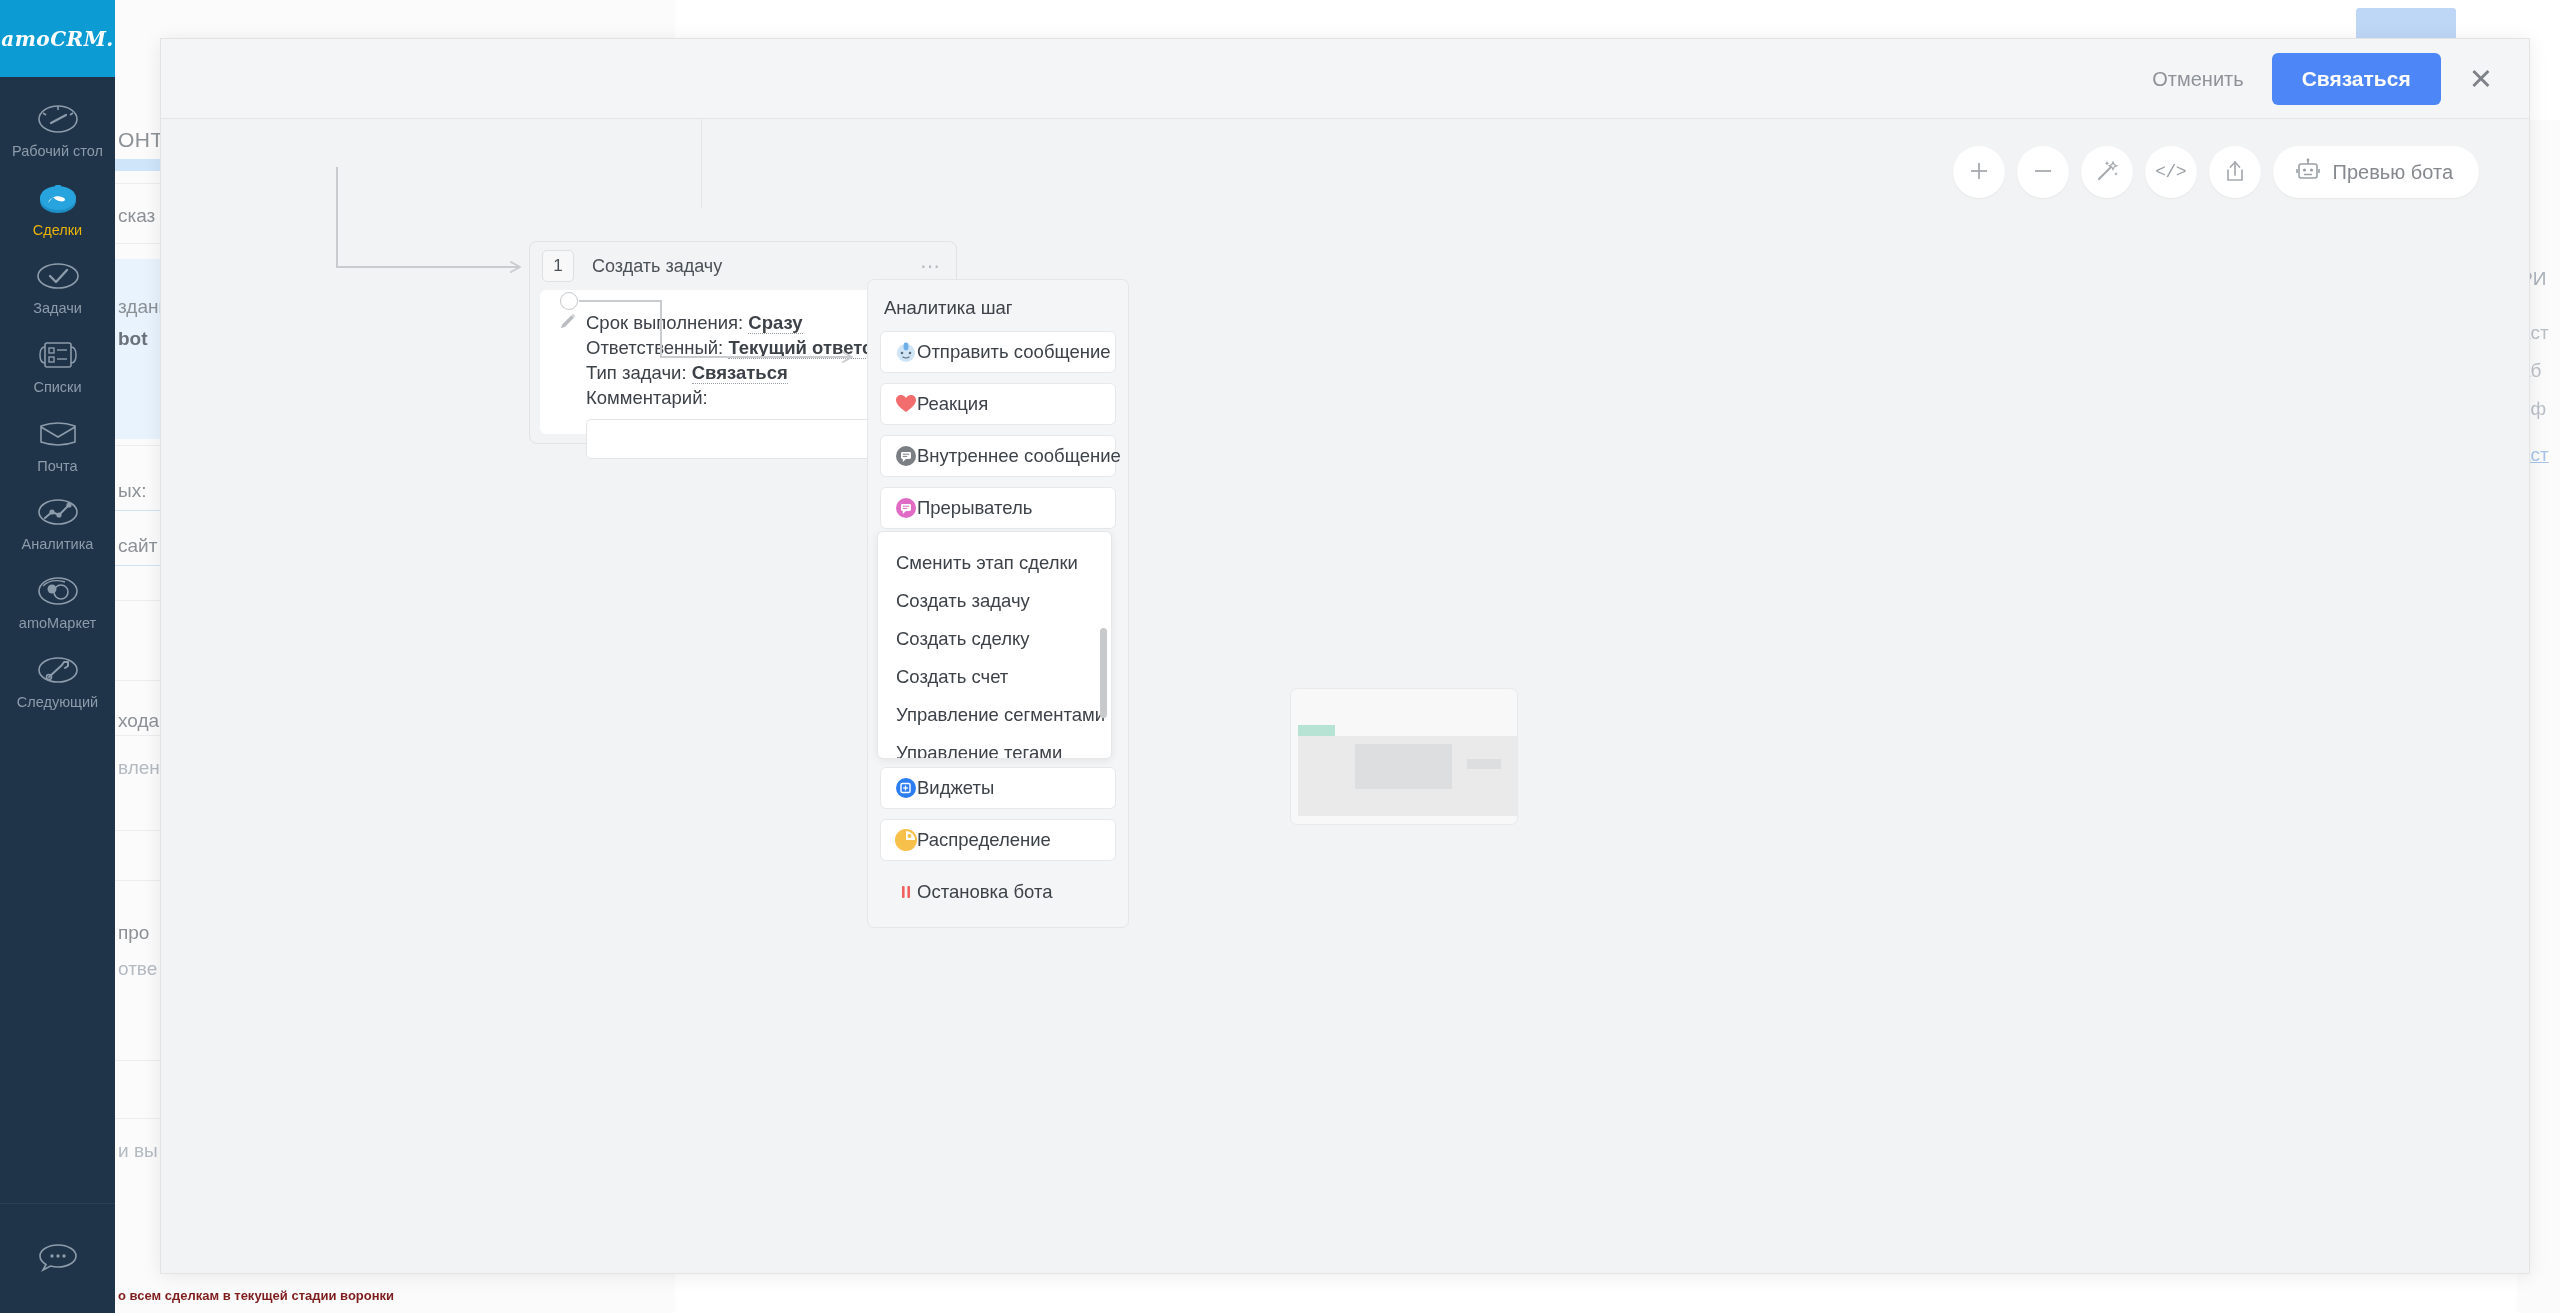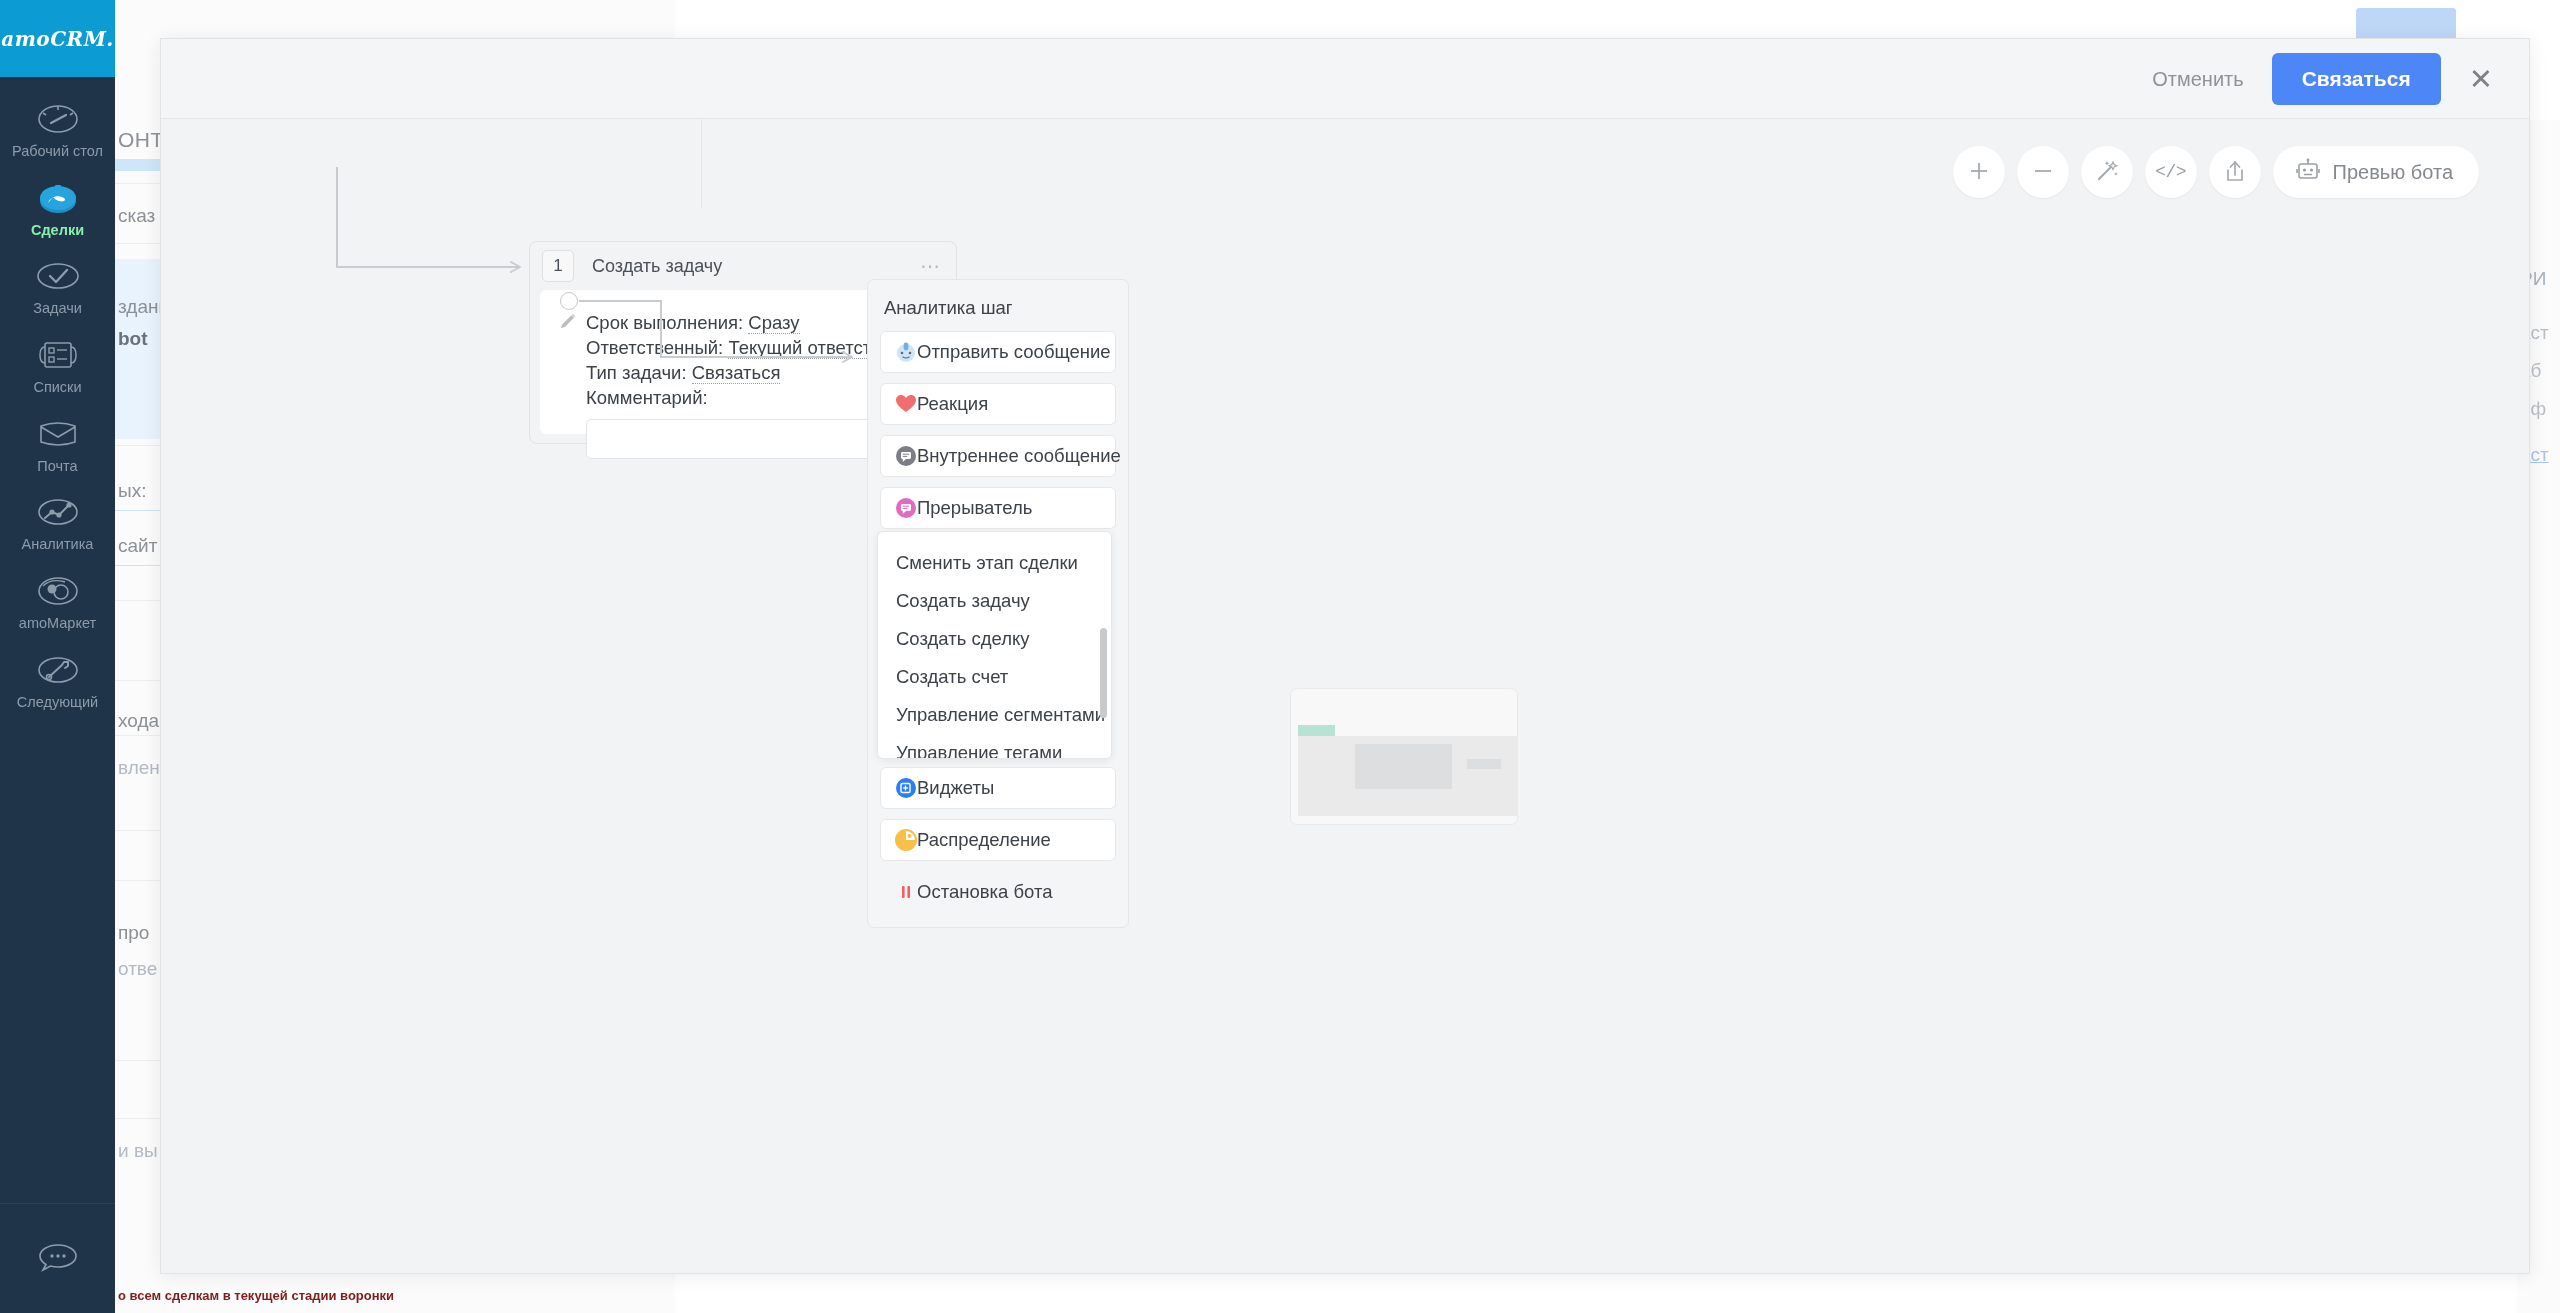--- a/index.html
+++ b/index.html
@@ -45,21 +45,21 @@
   .nav { padding-top: 12px; }
   .nav-item {
     display: flex; flex-direction: column; align-items: center; justify-content: center;
     padding: 10px 2px 8px; cursor: pointer;
   }
   .nav-ico { width: 46px; height: 40px; display: flex; align-items: center; justify-content: center; }
   .nav-ico svg { display: block; }
   .nav-label {
     margin-top: 4px; color: #8d9cab; font-size: 14.5px; text-align: center; line-height: 1.15;
   }
-  .nav-item.active .nav-label { color: #86efac; font-weight: bold; }
+  .nav-item.active .nav-label { color: #eab308; font-weight: normal; }
   .nav-bottom {
     position: absolute; left: 0; bottom: 0; width: 115px; height: 110px;
     border-top: 1px solid #2b3e54; display: flex; align-items: center; justify-content: center;
   }
 
   
   .modal {
     position: absolute; left: 160px; top: 38px; width: 2370px; height: 1236px;
     background: #f2f3f4; border: 1px solid #e2e3e5; z-index: 40;
     box-shadow: 0 2px 18px rgba(0,0,0,.08);
@@ -120,21 +120,21 @@
     display: flex; align-items: center; justify-content: center; color: #4b5158; font-size: 17px;
   }
   .node-title { flex: 1; margin-left: 18px; color: #4b5158; font-size: 18px; }
   .node-dots { color: #b6babe; font-size: 20px; letter-spacing: 2px; line-height: 0.5; cursor: pointer; }
   .node-card {
     position: relative; margin: 0 10px 10px; background: #ffffff; border-radius: 6px;
     height: 144px; padding: 20px 20px 0 46px;
   }
   .pencil { position: absolute; left: 19px; top: 22px; }
   .node-row { color: #3c4248; font-size: 18.5px; line-height: 25px; white-space: nowrap; }
-  .dotted { border-bottom: 1px dotted #9aa0a6; }
+  .dotted { border-bottom: 1px dotted #9aa0a6; font-weight: bold; }
   .comment-box {
     margin-top: 9px; width: 336px; height: 40px; border: 1px solid #e3e4e6; border-radius: 5px;
     background: #ffffff;
   }
   .out-dot {
     position: absolute; left: 399px; top: 173px; width: 18px; height: 18px;
     border: 1px solid #c6c9cc; border-radius: 50%; background: #ffffff; z-index: 3; cursor: pointer;
   }
 
   

